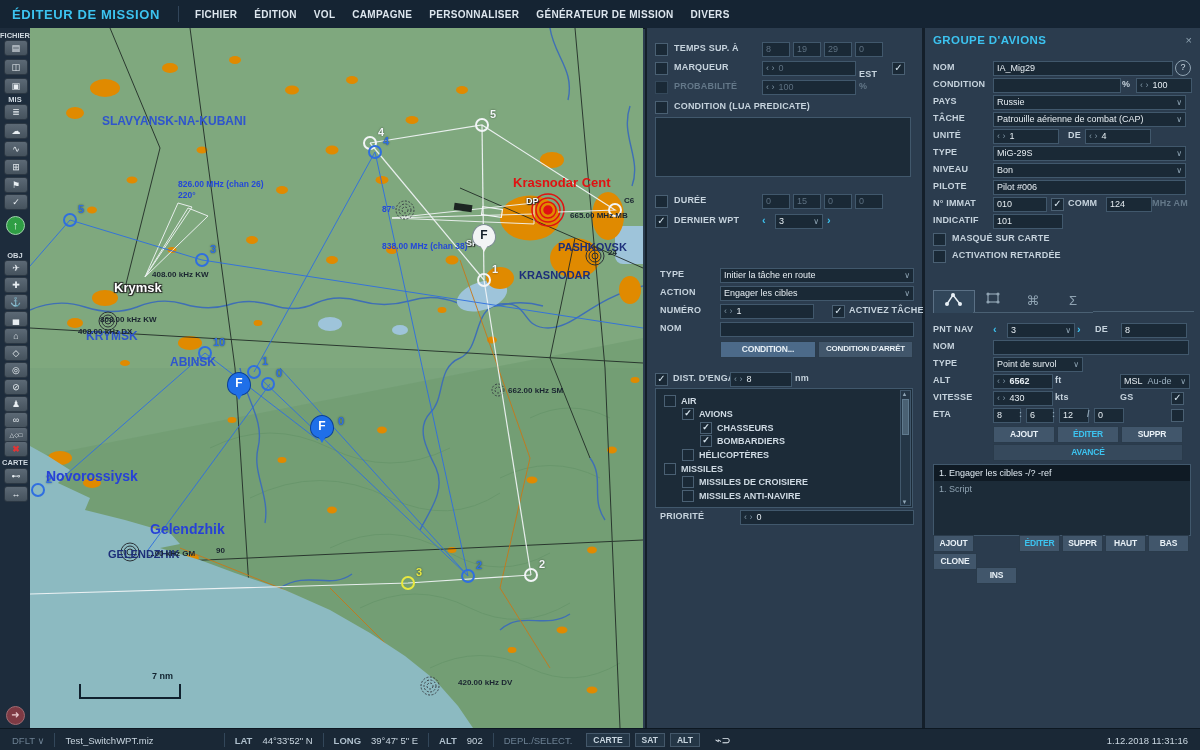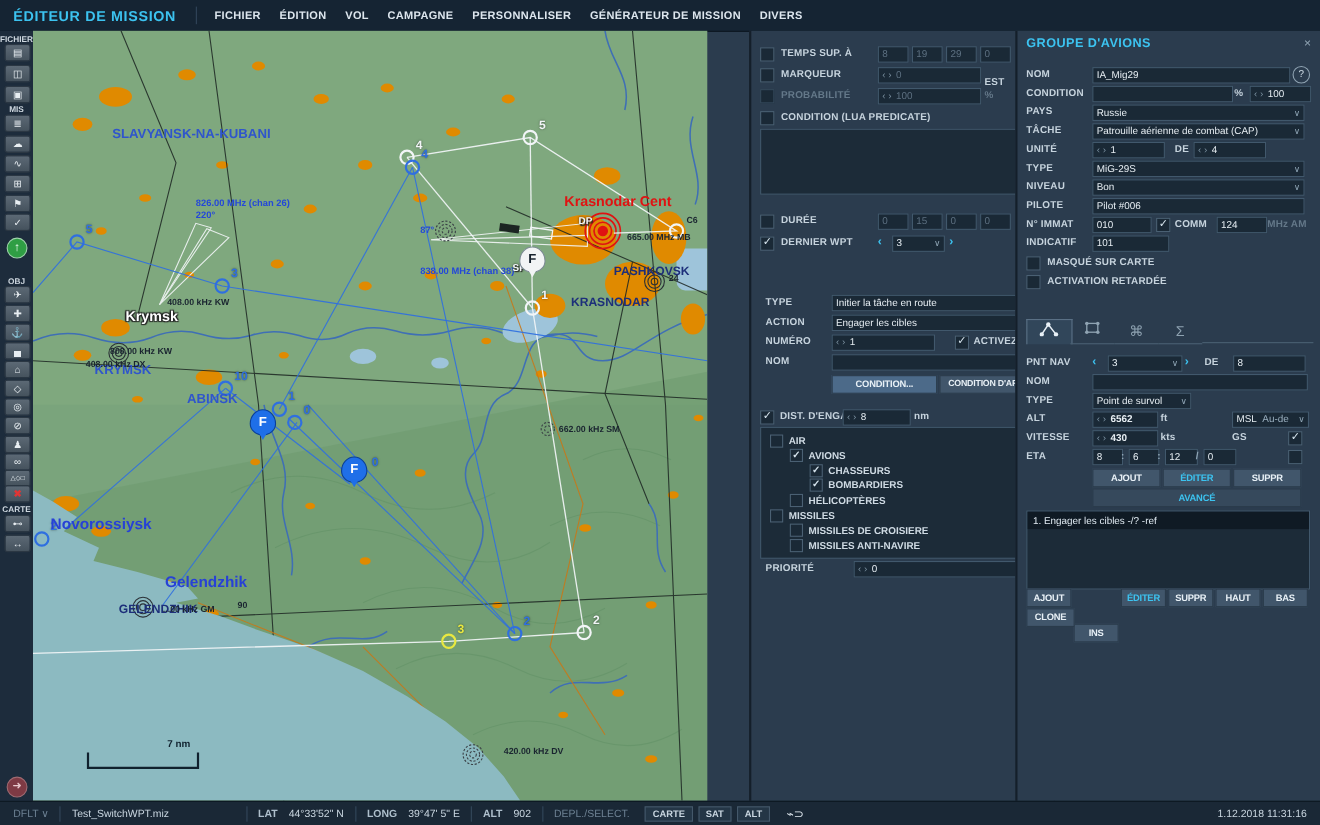--- a/index.html
+++ b/index.html
@@ -39,21 +39,21 @@
   .pin{position:absolute;width:22px;height:22px;border-radius:50% 50% 50% 50%/55% 55% 45% 45%;
        text-align:center;font-weight:bold;font-size:12px;line-height:21px;}
   .pin::after{content:"";position:absolute;left:7px;top:20px;border:4px solid transparent;border-top-width:7px;}
   .pin.blue{background:#1f6fe8;color:#fff;border:1px solid #0b3f96;}
   .pin.blue::after{border-top-color:#1f6fe8;}
   .pin.white{background:#f2f4f5;color:#15202b;border:1px solid #7c8a94;}
   .pin.white::after{border-top-color:#f2f4f5;}
   .scalelbl{position:absolute;color:#10212e;font-size:9px;font-weight:bold;}
   
   .panel{position:absolute;top:28px;height:700px;background:#2b3c4e;}
-  #midpanel{left:645px;width:275px;border-left:2px solid #141f2a;border-right:1px solid #141f2a;margin-left:36px;}
+  #midpanel{left:645px;width:275px;border-left:2px solid #141f2a;border-right:1px solid #141f2a;}
   #rightpanel{left:923px;width:277px;border-left:2px solid #141f2a;}
   .lb{position:absolute;color:#c6d3dd;font-size:9px;font-weight:bold;letter-spacing:.2px;line-height:13px;white-space:nowrap;}
   .lb.dis{color:#647889;}
   .in{position:absolute;height:13px;background:#1a2936;border:1px solid #41586c;color:#e6edf2;
       font-size:9px;line-height:13px;padding:0 3px;white-space:nowrap;overflow:hidden;}
   .in.dis{color:#5d7081;}
   .ar{color:#7f95a5;margin-right:4px;font-size:9px;}
   .cv{position:absolute;right:3px;top:0;color:#8fa5b5;font-size:8px;}
   .ck{position:absolute;width:11px;height:11px;background:#1a2936;border:1px solid #4a6073;
       color:#d8e6ef;font-size:10px;line-height:10px;text-align:center;cursor:pointer;}
@@ -559,21 +559,21 @@
 
     <span class="lb" style="left:8px;top:329px">TYPE</span>
     <span class="in" style="left:68px;top:329px;width:82px"><b style="font-weight:normal">Point de survol</b><s class="cv" style="text-decoration:none">∨</s></span>
 
     <span class="lb" style="left:8px;top:346px">ALT</span>
     <span class="in" style="left:68px;top:346px;width:52px"><s class="ar" style="text-decoration:none">‹ ›</s><b style="font-weight:bold">6562</b></span>
     <span class="lb" style="left:130px;top:346px">ft</span>
     <span class="in" style="left:195px;top:346px;width:62px"><b style="font-weight:normal">MSL</b>&nbsp;&nbsp;<b style="font-weight:normal;color:#9bb0c0">Au-de</b><s class="cv" style="text-decoration:none">∨</s></span>
 
     <span class="lb" style="left:8px;top:363px">VITESSE</span>
-    <span class="in" style="left:68px;top:363px;width:52px"><s class="ar" style="text-decoration:none">‹ ›</s><b style="font-weight:bold">430</b></span>
+    <span class="in" style="left:68px;top:363px;width:52px"><s class="ar" style="text-decoration:none">‹ ›</s><b style="font-weight:normal">430</b></span>
     <span class="lb" style="left:130px;top:363px">kts</span>
     <span class="lb" style="left:195px;top:363px">GS</span>
     <span class="ck c" style="left:246px;top:364px"></span>
 
     <span class="lb" style="left:8px;top:380px">ETA</span>
     <span class="in" style="left:68px;top:380px;width:20px">8</span>
     <span class="lb sep" style="left:94px;top:380px">:</span>
     <span class="in" style="left:101px;top:380px;width:20px">6</span>
     <span class="lb sep" style="left:127px;top:380px">:</span>
     <span class="in" style="left:134px;top:380px;width:22px">12</span>
@@ -581,20 +581,21 @@
     <span class="in" style="left:169px;top:380px;width:22px">0</span>
     <span class="ck" style="left:246px;top:381px"></span>
 
     <span class="bt" style="left:68px;top:398px;width:60px">AJOUT</span>
     <span class="bt cyan" style="left:132px;top:398px;width:60px">ÉDITER</span>
     <span class="bt" style="left:196px;top:398px;width:60px">SUPPR</span>
     <span class="bt cyan" style="left:68px;top:416px;width:188px;background:#36495c">AVANCÉ</span>
 
     <div class="listbox" style="left:8px;top:436px;width:256px;height:70px" id="tasklist">
         <div class="lrow sel">1. Engager les cibles -/? -ref</div>
+        <div class="lrow">1. Script</div>
       </div>
     <div id="listbuttons">
         <span class="bt" style="left: 8px; top: 507px; width: 39px;">AJOUT</span>
         <span class="bt" style="left: 51px; top: 507px; width: 39px; margin-top: 32px;">INS</span>
         <span class="bt cyan" style="left: 94px; top: 507px; width: 39px;">ÉDITER</span>
         <span class="bt" style="left: 137px; top: 507px; width: 39px;">SUPPR</span>
         <span class="bt" style="left: 180px; top: 507px; width: 39px;">HAUT</span>
         <span class="bt" style="left: 223px; top: 507px; width: 39px;">BAS</span>
       </div>
     <span class="bt" style="left:8px;top:525px;width:42px">CLONE</span>

